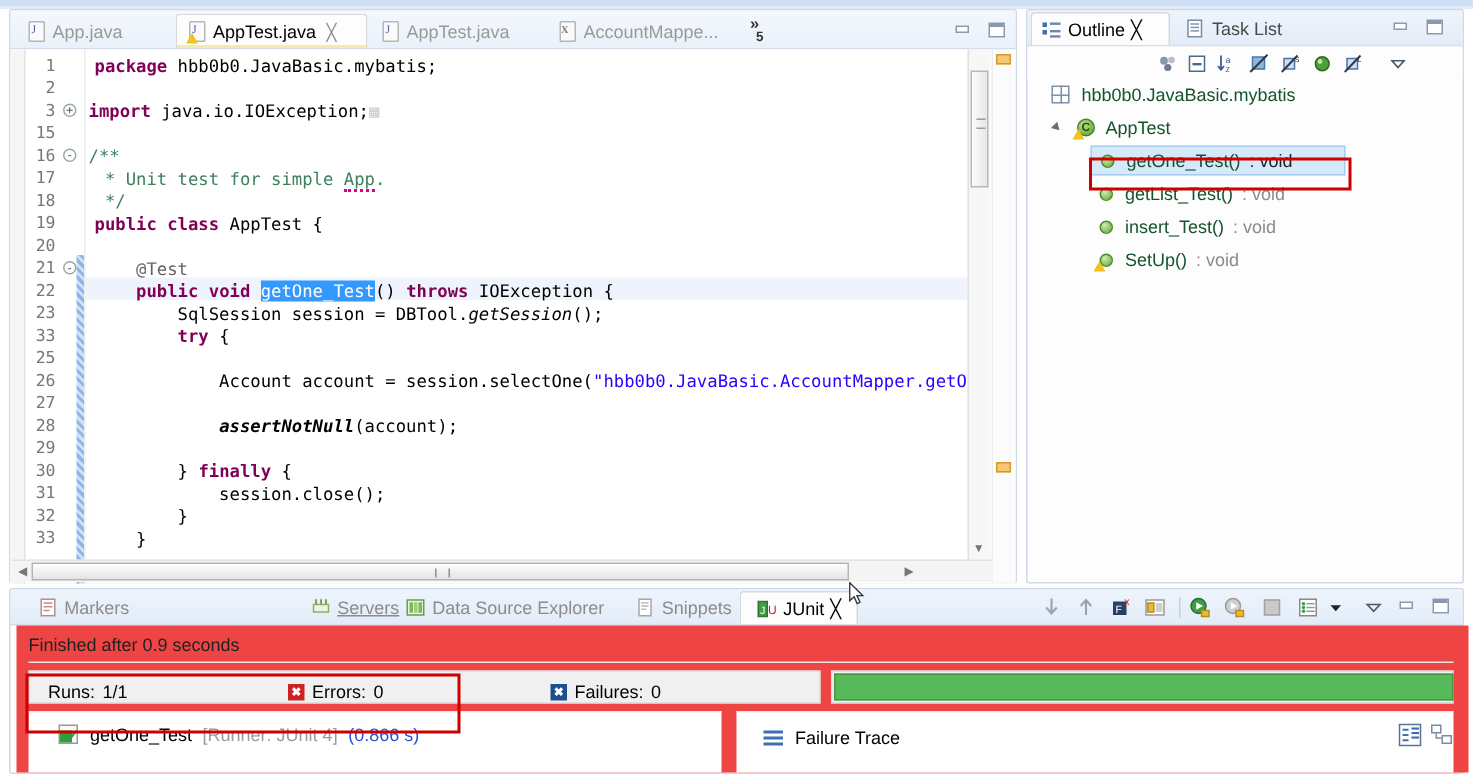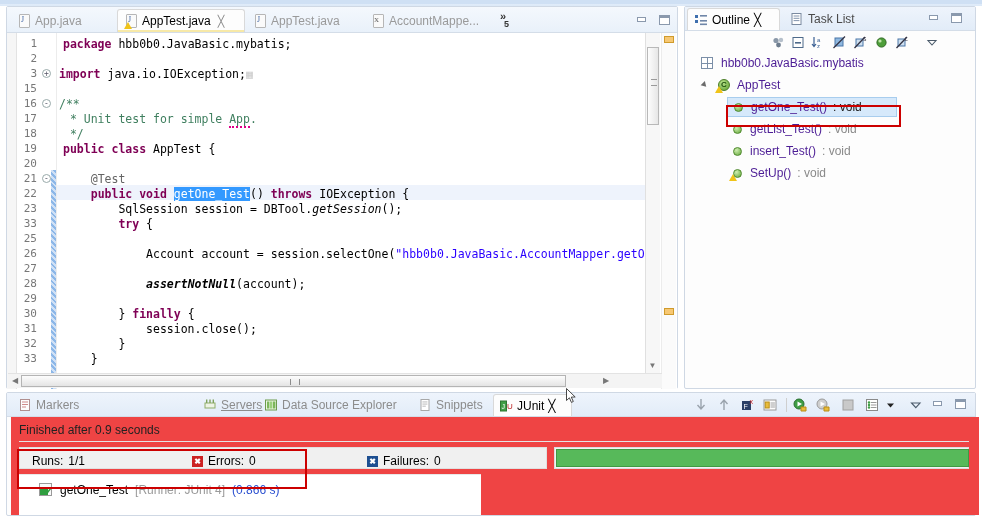--- a/index.html
+++ b/index.html
@@ -65,21 +65,21 @@
 
   
   #outline-part{position:absolute;left:684px;top:6px;width:292px;height:383px;background:#fdfdfd;border:1px solid #cfd8e4;border-radius:2px;box-sizing:border-box;}
   .vtabrow{position:absolute;left:0;top:0;width:100%;height:24px;background:linear-gradient(#eef4fc,#e2ecf8);border-bottom:1px solid #d4dde8;box-sizing:border-box;}
   .vtab{position:absolute;top:1px;height:22px;display:flex;align-items:center;gap:4px;padding:0 6px;font-size:12px;color:#4a4a4a;box-sizing:border-box;white-space:nowrap;}
   .vtab.active{background:#fdfdfd;border:1px solid #d9d9d9;border-bottom:none;border-radius:3px 3px 0 0;color:#000;}
   .otoolbar{position:absolute;left:0;top:24px;width:100%;height:22px;background:#fdfdfd;}
   .oicon{position:absolute;top:4px;width:15px;height:15px;}
   .tree{position:absolute;left:0;top:46px;width:100%;}
   .trow{position:absolute;left:0;height:20px;display:flex;align-items:center;gap:6px;font-size:12px;white-space:nowrap;}
-  .trow .lbl{color:#4c1d95;}
+  .trow .lbl{color:#14532d;}
   .trow .ret{color:#8a8a8a;}
   .arrow{width:9px;height:9px;position:relative;display:inline-block;}
   .arrow:after{content:"";position:absolute;left:1px;top:1px;border-left:5px solid #6b6b6b;border-top:3.5px solid transparent;border-bottom:3.5px solid transparent;transform:rotate(45deg);transform-origin:center;}
   .pkgicon{width:14px;height:14px;position:relative;display:inline-block;}
   .pkgicon:before{content:"";position:absolute;left:0;top:1px;width:12px;height:12px;background:#fff;border:1px solid #7b8fa8;box-sizing:border-box;}
   .pkgicon:after{content:"";position:absolute;left:0;top:1px;width:12px;height:12px;background:
      linear-gradient(#7b8fa8,#7b8fa8) center/1px 100% no-repeat,
      linear-gradient(#7b8fa8,#7b8fa8) center/100% 1px no-repeat;}
   .clsicon{width:15px;height:15px;position:relative;display:inline-block;}
   .clsicon .circ{position:absolute;left:2px;top:1px;width:12px;height:12px;border-radius:50%;background:radial-gradient(circle at 35% 30%,#b7e08a,#5fa030);border:1px solid #4a7d26;box-sizing:border-box;}
@@ -87,21 +87,21 @@
   .clsicon .w{position:absolute;left:-1px;bottom:0;width:0;height:0;border-left:4px solid transparent;border-right:4px solid transparent;border-bottom:7px solid #f0c419;}
   .mdot{width:13px;height:13px;position:relative;display:inline-block;}
   .mdot .d{position:absolute;left:2px;top:2px;width:9px;height:9px;border-radius:50%;background:radial-gradient(circle at 35% 30%,#cfeeb0,#62a63a);border:1px solid #4f8a2d;box-sizing:border-box;}
   .mdot .w{position:absolute;left:-2px;bottom:-1px;width:0;height:0;border-left:4px solid transparent;border-right:4px solid transparent;border-bottom:7px solid #f0c419;}
   .tsel{background:#d6e9fb;border:1px solid #a8cdee;box-sizing:border-box;}
   .redbox{position:absolute;border:2px solid #cc0000;box-sizing:border-box;pointer-events:none;}
 
   
   #bottom-part{position:absolute;left:6px;top:392px;width:970px;height:124px;background:#fdfdfd;border:1px solid #cfd8e4;border-radius:2px;box-sizing:border-box;}
   .btabrow{position:absolute;left:0;top:0;width:100%;height:24px;background:linear-gradient(#eef4fc,#e2ecf8);border-bottom:1px solid #d4dde8;box-sizing:border-box;}
-  .btab{position:absolute;top:1px;height:22px;display:flex;align-items:center;gap:4px;padding:0 5px;font-size:12px;color:#8c8c8c;white-space:nowrap;box-sizing:border-box;}
+  .btab{position:absolute;top:1px;height:22px;display:flex;align-items:center;gap:4px;padding:0 5px;font-size:12px;color:#8c8c8c;white-space:nowrap;box-sizing:border-box;justify-content:center;}
   .btab.active{background:#fdfdfd;border:1px solid #d9d9d9;border-bottom:none;border-radius:3px 3px 0 0;color:#000;}
   .bticon{width:14px;height:14px;position:relative;display:inline-block;flex:none;}
   .junitbody{position:absolute;left:4px;top:24px;width:100%;height:98px;background:#ef4444;}
   .finline{position:absolute;left:8px;top:6px;font-size:12px;color:#222;}
   .finrule{position:absolute;left:8px;top:24px;width:950px;height:1px;background:#e4e4e4;}
   .statrow{position:absolute;left:8px;top:30px;width:528px;height:22px;background:#f0f0f0;border:1px solid #e0e0e0;box-sizing:border-box;display:flex;align-items:flex-end;font-size:12px;}
   .statcell{display:flex;align-items:center;gap:5px;}
   .errico{width:11px;height:11px;background:#cc2222;color:#fff;font-size:8px;line-height:11px;text-align:center;display:inline-block;font-weight:bold;}
   .failico{width:11px;height:11px;background:#1d4f91;color:#fff;font-size:8px;line-height:11px;text-align:center;display:inline-block;font-weight:bold;}
   .progwrap{position:absolute;left:543px;top:30px;width:415px;height:22px;background:#f3f3f3;border:1px solid #dcdcdc;box-sizing:border-box;}
@@ -574,20 +574,46 @@
             <span class="gr"></span>
             <span class="ck">✓</span>
           </span>
         <span>getOne_Test</span>
         <span class="grey">[Runner: JUnit 4]</span>
         <span class="blue">(0.866 s)</span>
       </div>
 
     </div>
 
+    <div class="paneR">
+      <div class="ftrow">
+        <span class="hamb">
+            <i style="top:0;"></i>
+            <i style="top:4px;"></i>
+            <i style="top:8px;"></i>
+          </span>
+        <span>Failure Trace</span>
+      </div>
+      <div style="position:absolute;left:440px;top:6px;">
+        <svg width="18" height="18" viewBox="0 0 18 18">
+            <rect x="2" y="2" width="14" height="14" fill="#fff" stroke="#5a7490"></rect>
+            <path d="M4 5.5 L8 5.5 M4 9 L8 9 M4 12.5 L8 12.5" stroke="#3f6fae" stroke-width="1.2"></path>
+            <rect x="10" y="4" width="5" height="1.4" fill="#3f6fae"></rect>
+            <rect x="10" y="7" width="5" height="1.4" fill="#3f6fae"></rect>
+            <rect x="10" y="10" width="5" height="1.4" fill="#3f6fae"></rect>
+          </svg>
+      </div>
+      <div style="position:absolute;left:462px;top:7px;">
+        <svg width="16" height="16" viewBox="0 0 16 16">
+            <rect x="1.5" y="1.5" width="6" height="5" fill="#fff" stroke="#7a8aa0"></rect>
+            <rect x="8.5" y="8.5" width="6" height="5" fill="#fff" stroke="#7a8aa0"></rect>
+            <path d="M4.5 7 L4.5 10 L8 10" stroke="#7a8aa0" fill="none"></path>
+          </svg>
+      </div>
+    </div>
   </div>
 
   <div class="redbox" style="left:10px;top:56px;width:290px;height:40px;"></div>
 </div>
 
 <div class="cursor" style="left:566px;top:388px;">
   <svg width="11" height="16" viewBox="0 0 11 16">
       <path d="M0.5 0.5 L0.5 12.5 L3.4 9.8 L5.4 14.4 L7.3 13.5 L5.3 9.1 L9.2 9.0 Z" fill="#fff" stroke="#333" stroke-width="0.9"></path>
     </svg>
 </div>

